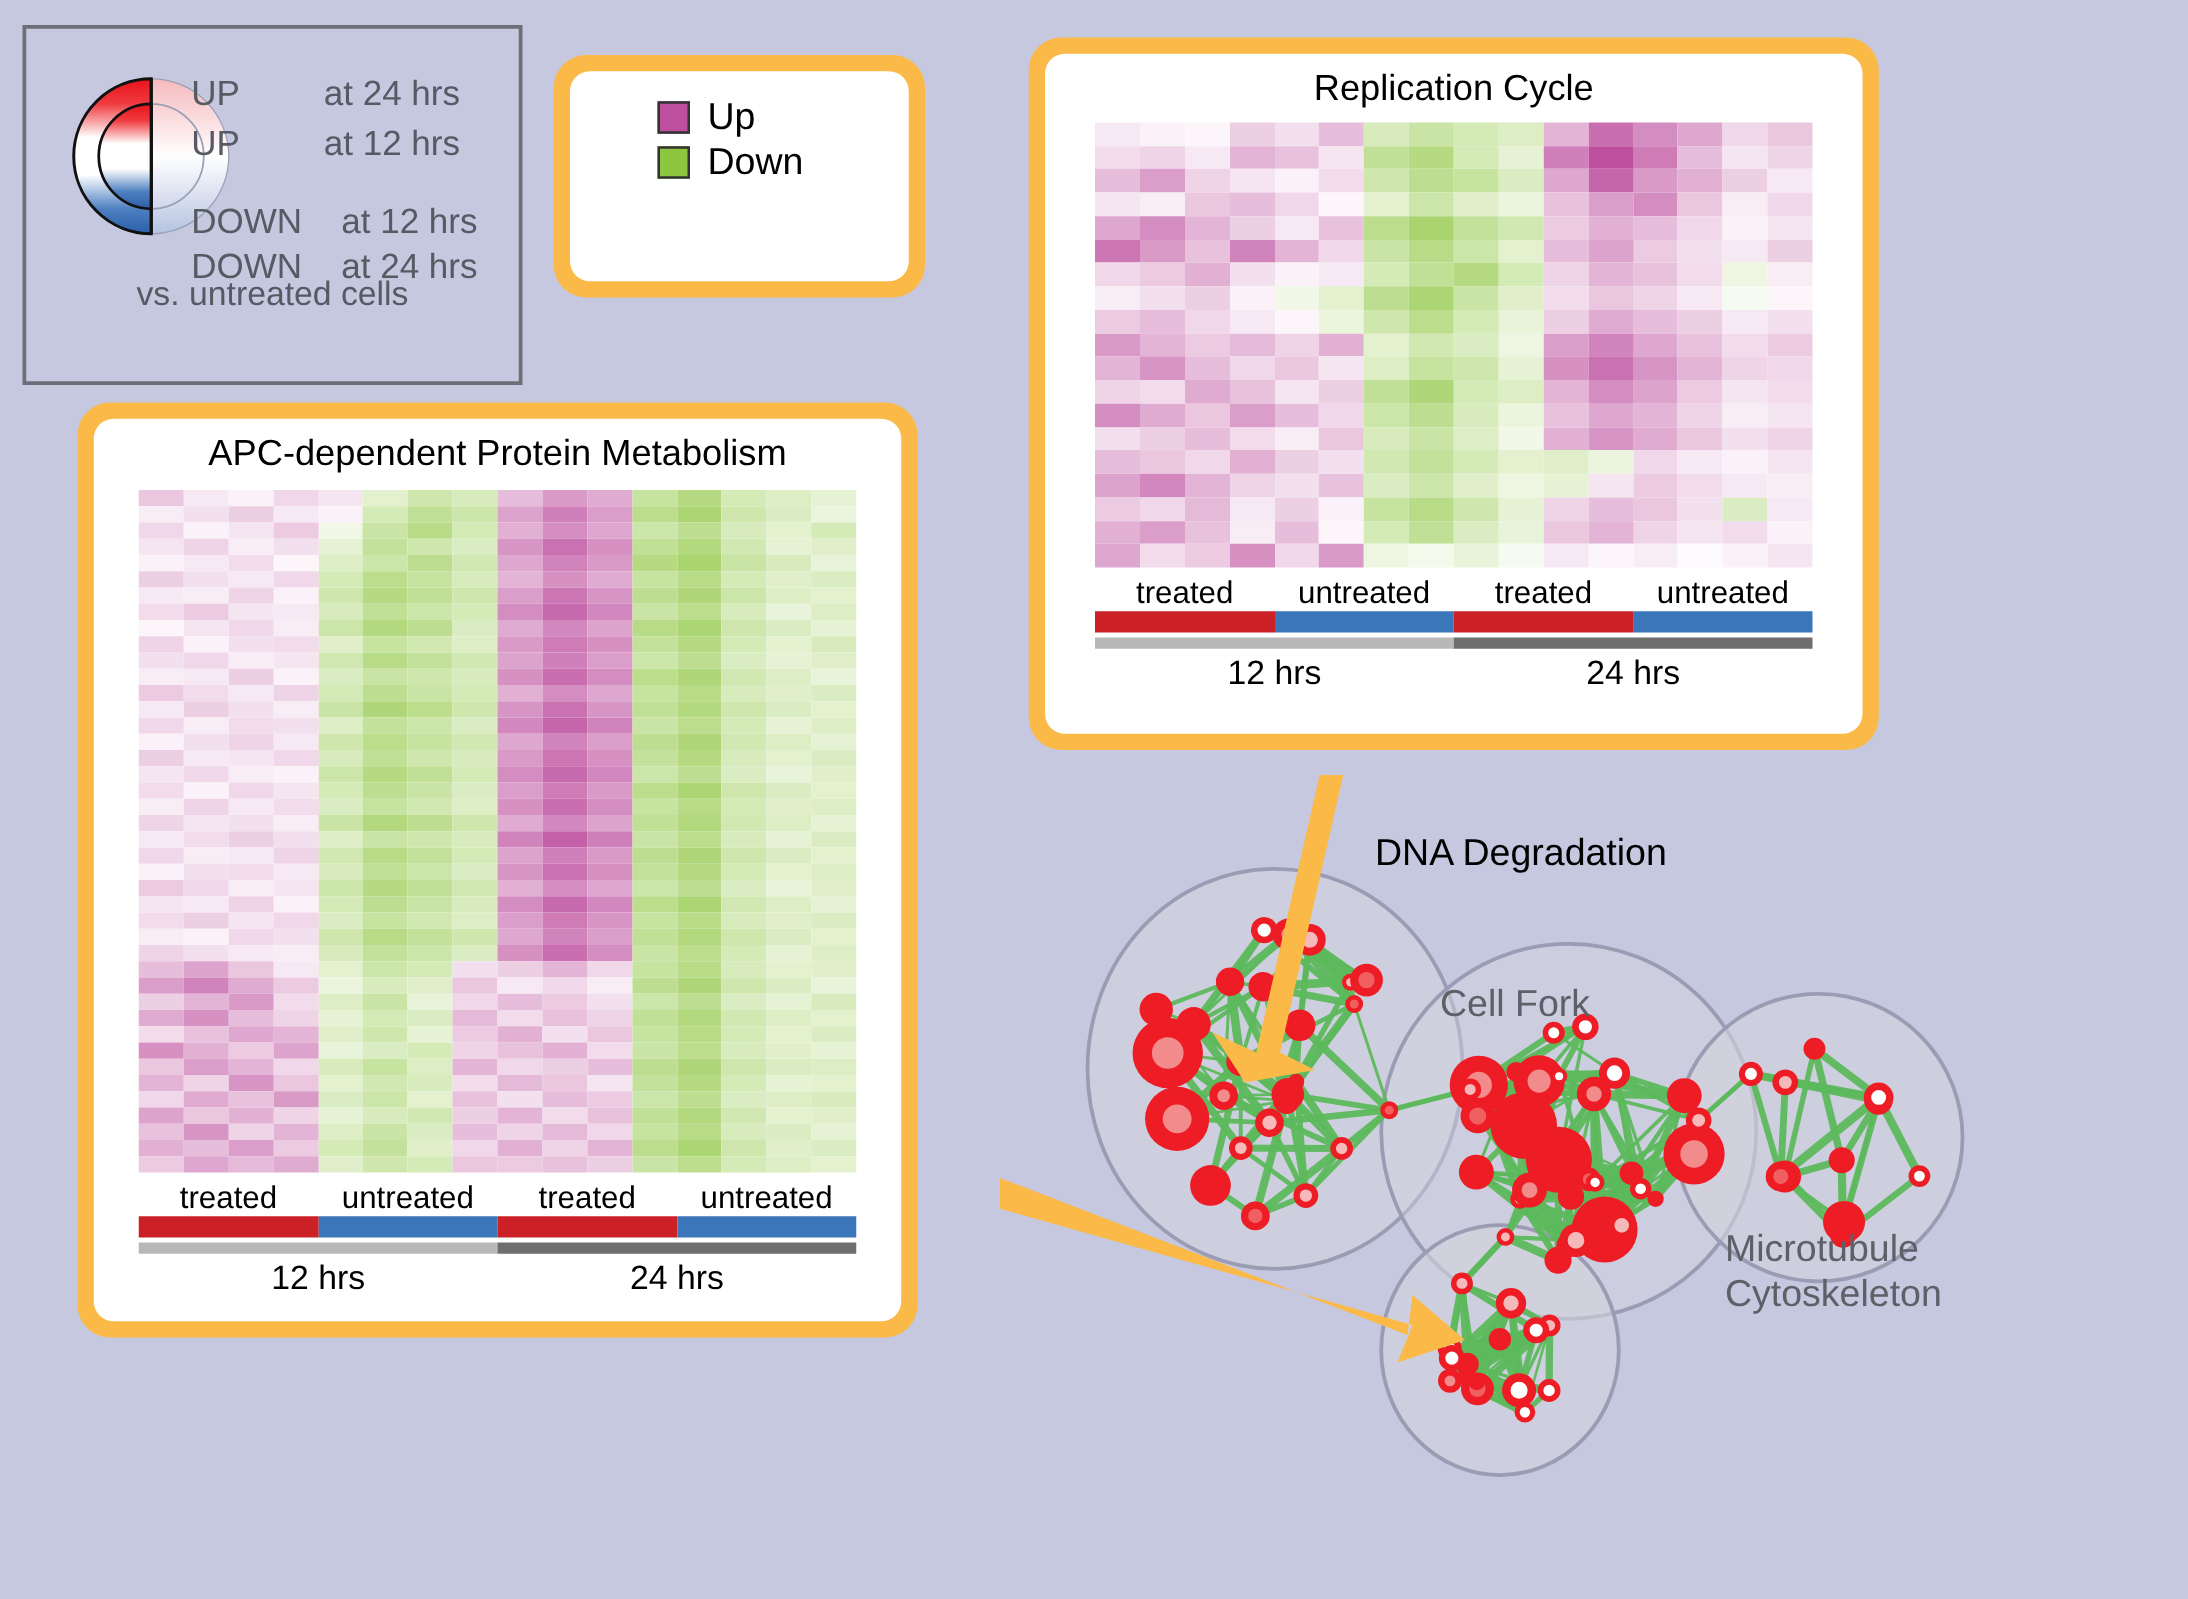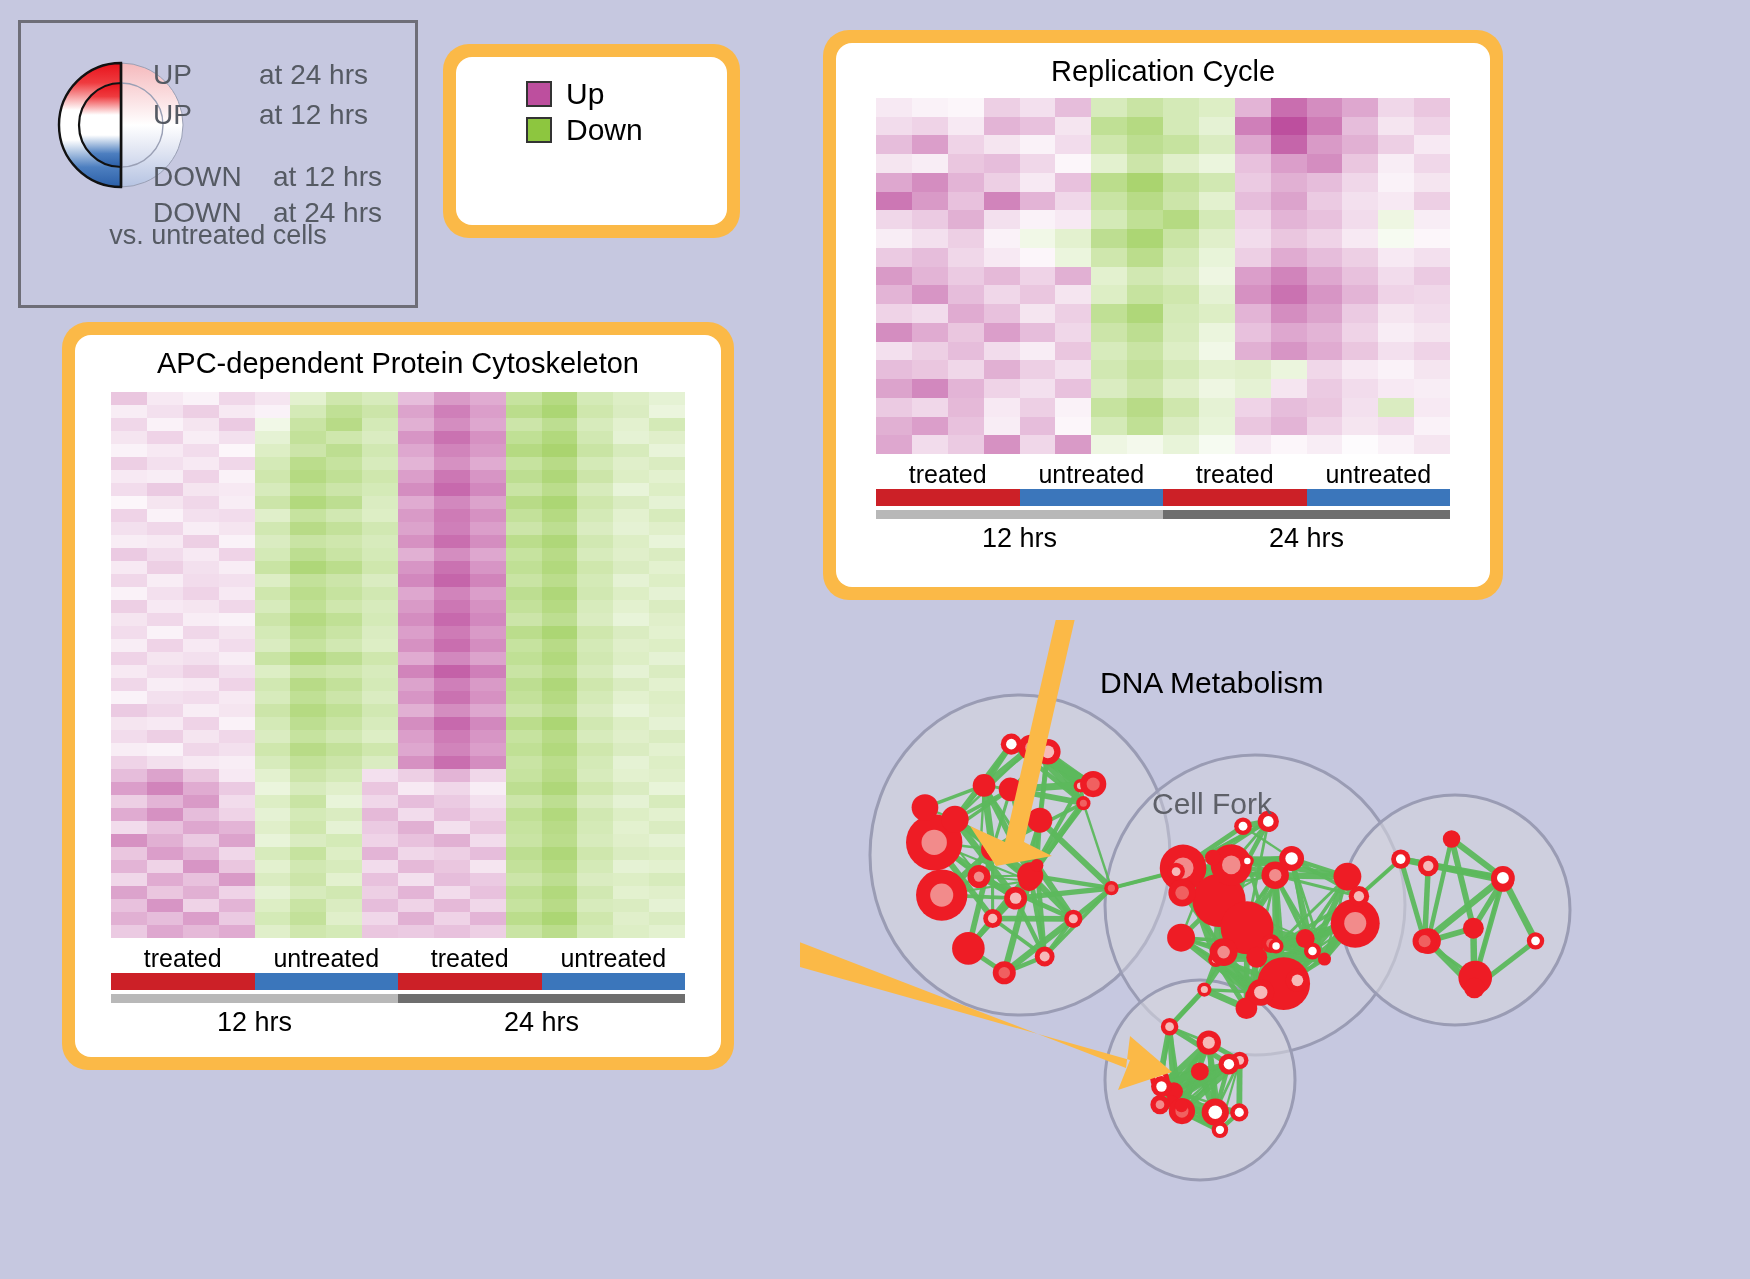--- a/index.html
+++ b/index.html
@@ -456,21 +456,21 @@
       </div>
     <div class="time-labels">
       <span>12 hrs</span>
       <span>24 hrs</span>
     </div>
   </div>
 </div>
 
 <div class="abs opanel" id="panel-apc">
   <div class="inner" style="padding:12px 36px 10px 36px;">
-    <div class="pnl-title">APC-dependent Protein Cytoskeleton</div>
+    <div class="pnl-title">APC-dependent Protein Metabolism</div>
     <div class="hm" id="hm-apc" style="margin-top: 12px; height: 546px; grid-template-columns: repeat(16, 1fr); grid-template-rows: repeat(42, 1fr);">
         <div style="background:rgb(234,198,223)"></div>
         <div style="background:rgb(247,233,243)"></div>
         <div style="background:rgb(250,242,248)"></div>
         <div style="background:rgb(240,215,233)"></div>
         <div style="background:rgb(245,229,240)"></div>
         <div style="background:rgb(227,241,207)"></div>
         <div style="background:rgb(207,231,173)"></div>
         <div style="background:rgb(215,235,188)"></div>
         <div style="background:rgb(230,189,219)"></div>
@@ -1629,15 +1629,19 @@
       <circle cx="439.2749565826023" cy="492.38389856705504" r="9.130932856351137" fill="#ee1c25"></circle>
       <circle cx="439.2749565826023" cy="492.38389856705504" r="4.565466428175569" fill="#ffffff"></circle>
       <circle cx="399.8901390394896" cy="451.4244206367936" r="8.993492344394326" fill="#ee1c25"></circle>
       <circle cx="408.7712130263038" cy="422.5811586506103" r="12.20167899876833" fill="#ee1c25"></circle>
       <circle cx="408.7712130263038" cy="422.5811586506103" r="6.100839499384165" fill="#f6b9b9"></circle>
       <circle cx="381.477359306298" cy="485.5450758472847" r="6.608322126790881" fill="#ee1c25"></circle>
       <path d="M258 -10 L205 222 L170 206 L196 246 L252 236 L224 222 L276 -6 Z" fill="#fbb947"></path>
       <path d="M-60 330 L330 440 L318 470 L372 452 L330 416 L326 448 L-58 300 Z" fill="#fbb947"></path>
     </svg>
 
-  <div class="net-lbl" style="left:300px;top:45px;color:#000;">DNA Metabolism</div>
+  <div class="net-lbl" style="left:300px;top:45px;color:#000;">DNA Degradation</div>
   <div class="net-lbl" style="left:352px;top:166px;color:#5e6068;">Cell Fork</div>
+  <div class="net-lbl" style="left:580px;top:362px;color:#5e6068;">
+    <div>Microtubule</div>
+    <div>Cytoskeleton</div>
+  </div>
 </div>
 
 </body></html>

